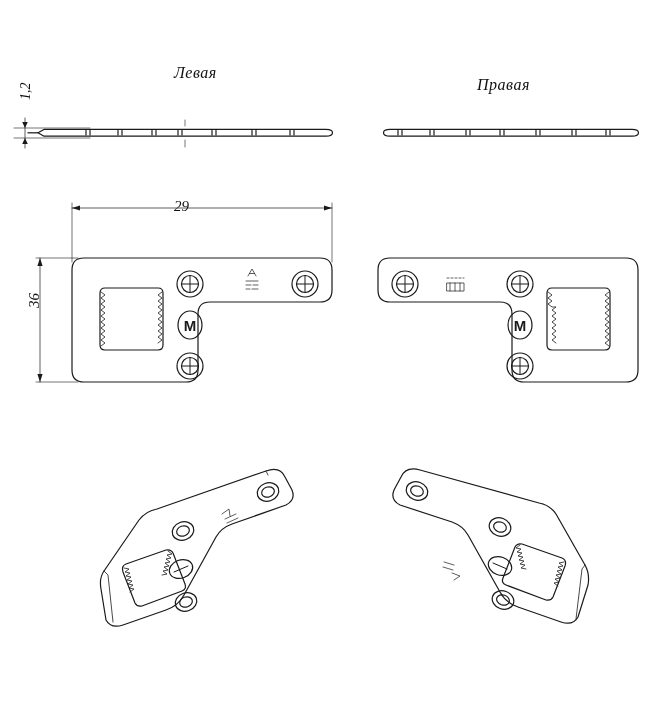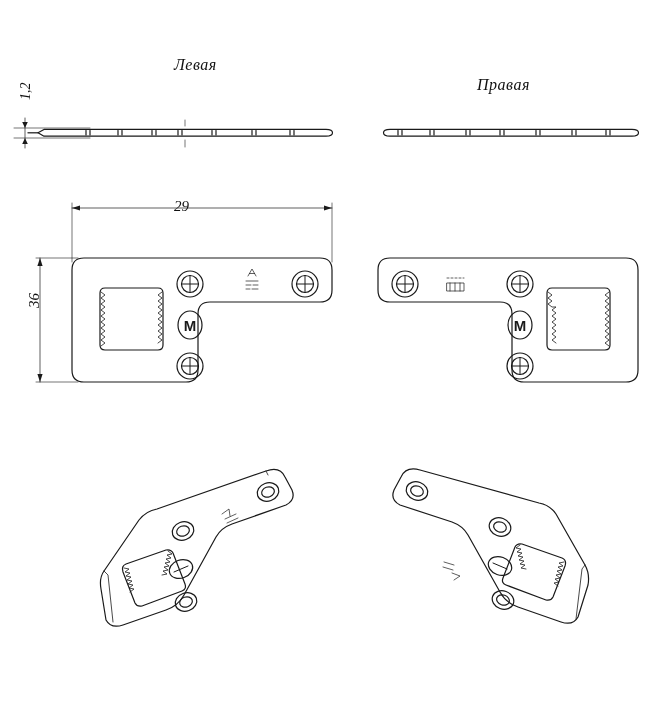--- a/index.html
+++ b/index.html
@@ -26,21 +26,21 @@
     position: absolute;
     font-family: "Liberation Serif", serif;
     font-style: italic;
     font-size: 16px;
     color: #111;
     white-space: nowrap;
     letter-spacing: 0.5px;
   }
   .label-left {
     left: 174px;
-    top: 56px;
+    top: 64px;
     text-align: right;
   }
   .label-right {
     left: 477px;
     top: 76px;
   }
   .dim-text {
     position: absolute;
     font-family: "Liberation Serif", serif;
     font-style: italic;

